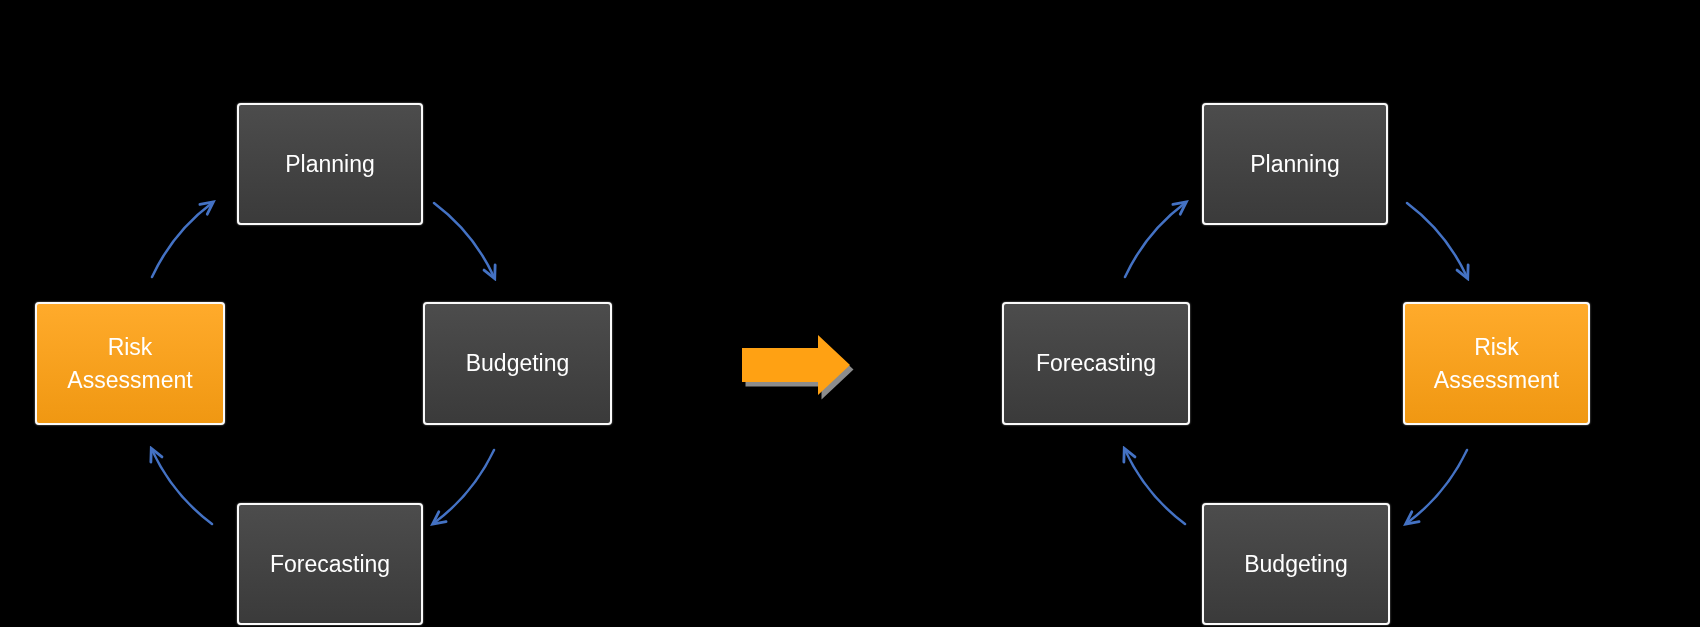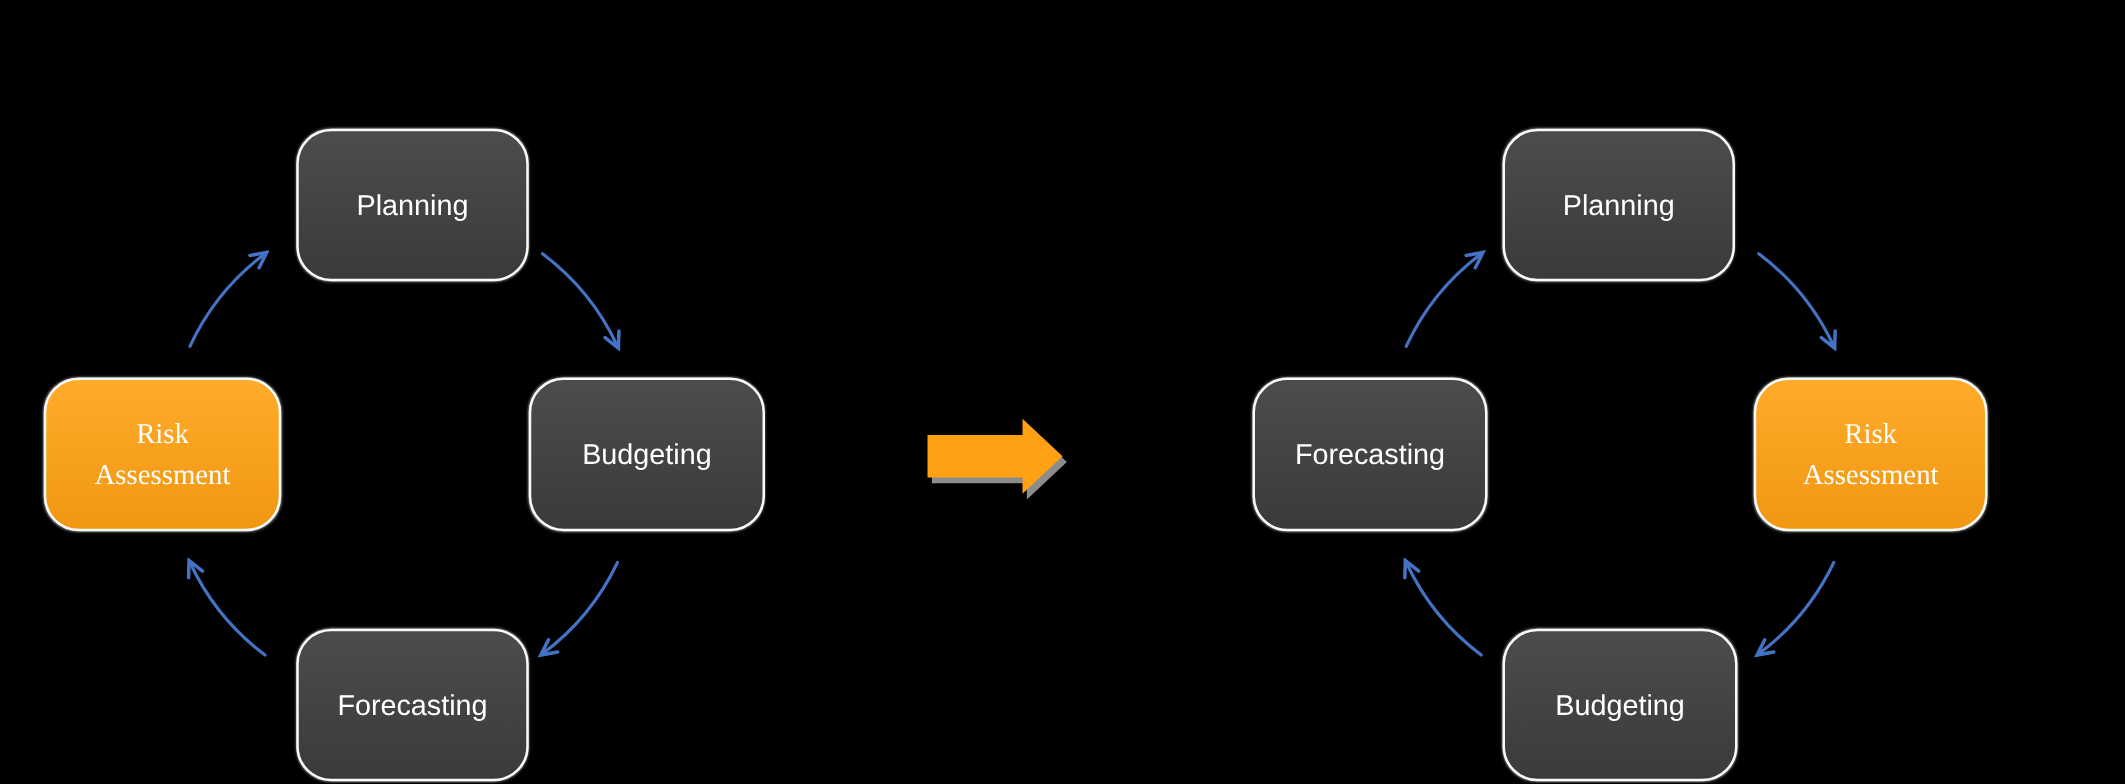--- a/index.html
+++ b/index.html
@@ -33,33 +33,32 @@
   .big-arrow-shadow { fill: var(--big-arrow-shadow, #8C8C8C); }
   .big-arrow       { fill: var(--big-arrow-fill, #FFA113); }
   .node {
     position: absolute;
     display: flex;
     align-items: center;
     justify-content: center;
     text-align: center;
     box-sizing: border-box;
     padding: 0 22px;
-    border-radius: 28px;
+    border-radius: 4px;
     border: 2.5px solid var(--node-border, #FAFAFA);
     background-color: var(--node-fill, #414141);
     background-image: linear-gradient(180deg, rgba(255,255,255,0.06), rgba(0,0,0,0.10));
     color: var(--node-text, #FFFFFF);
     font-size: 23px;
     line-height: 1.4;
     box-shadow: 0 0 2px rgba(255,255,255,0.55);
   }
   .node--highlight {
     background-color: var(--highlight-fill, #FFA113);
     background-image: linear-gradient(180deg, rgba(255,255,255,0.10), rgba(0,0,0,0.06));
-    font-family: Liberation Serif, serif;
   }
   
   .c0-top    { left: 237px;  top: 103px; width: 186px; height: 122px; }
   .c0-right  { left: 423px;  top: 302px; width: 189px; height: 123px; }
   .c0-bottom { left: 237px;  top: 503px; width: 186px; height: 122px; }
   .c0-left   { left: 35px;   top: 302px; width: 190px; height: 123px; }
   
   .c1-top    { left: 1202px; top: 103px; width: 186px; height: 122px; }
   .c1-right  { left: 1403px; top: 302px; width: 187px; height: 123px; }
   .c1-bottom { left: 1202px; top: 503px; width: 188px; height: 122px; }

